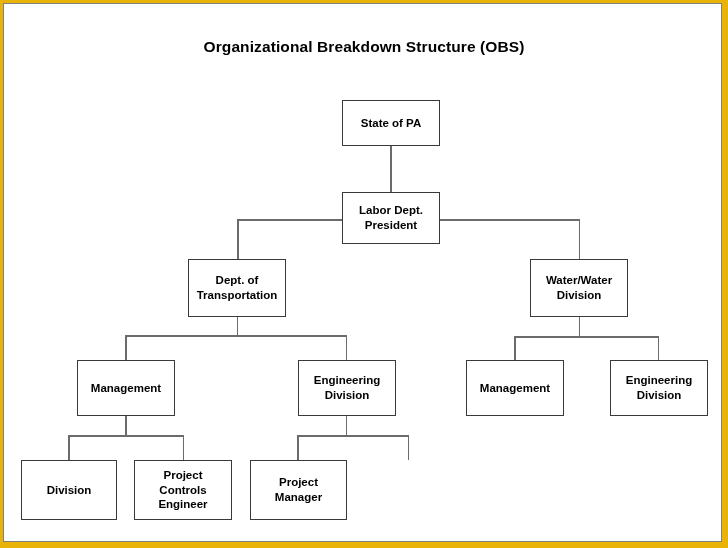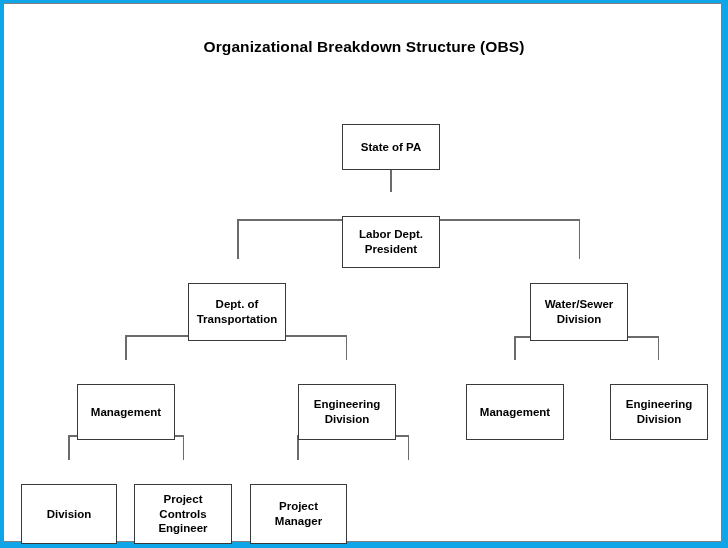--- a/index.html
+++ b/index.html
@@ -4,21 +4,21 @@
 <style>
   html, body {
     margin: 0;
     padding: 0;
     background: #ffffff;
   }
   #page {
     position: relative;
     width: 728px;
     height: 548px;
-    background: #0ea5e9;
+    background: #eab308;
     font-family: "Liberation Sans", sans-serif;
     overflow: hidden;
   }
   #frame {
     position: absolute;
     left: 3px;
     top: 3px;
     width: 719px;
     height: 539px;
     border: 1px solid #808080;
@@ -51,21 +51,20 @@
     display: flex;
     align-items: center;
     justify-content: center;
     text-align: center;
     font-size: 11.5px;
     font-weight: bold;
     line-height: 1.28;
     color: #000000;
     white-space: pre-line;
     z-index: 2;
-    margin-top: 24px;
   }
   .conn {
     position: absolute;
     background: #6b6b6b;
     z-index: 1;
   }
   .conn.h { height: 1.6px; }
   .conn.v { width: 1.6px; }
 </style>
 </head>
@@ -87,21 +86,21 @@
 
     <div class="conn h" style="left:237px; top:219px; width:106px;"></div>
     <div class="conn v" style="left:237px; top:219px; height:40px;"></div>
 
     <div class="conn h" style="left:439px; top:219px; width:141px;"></div>
     <div class="conn v" style="left:578.5px; top:219px; height:40px;"></div>
 
     <div class="node" style="left:188px; top:259px; width:98px; height:58px;">Dept. of
 Transportation</div>
 
-    <div class="node" style="left:530px; top:259px; width:98px; height:58px;">Water/Sewer
+    <div class="node" style="left:530px; top:259px; width:98px; height:58px;">Water/Water
 Division</div>
 
     <div class="conn v" style="left:236.5px; top:317px; height:19px;"></div>
     <div class="conn h" style="left:125px; top:335px; width:222px;"></div>
     <div class="conn v" style="left:125px; top:335px; height:25px;"></div>
     <div class="conn v" style="left:345.5px; top:335px; height:25px;"></div>
 
     <div class="conn v" style="left:578.5px; top:317px; height:20px;"></div>
     <div class="conn h" style="left:514px; top:336px; width:145px;"></div>
     <div class="conn v" style="left:514px; top:336px; height:24px;"></div>

